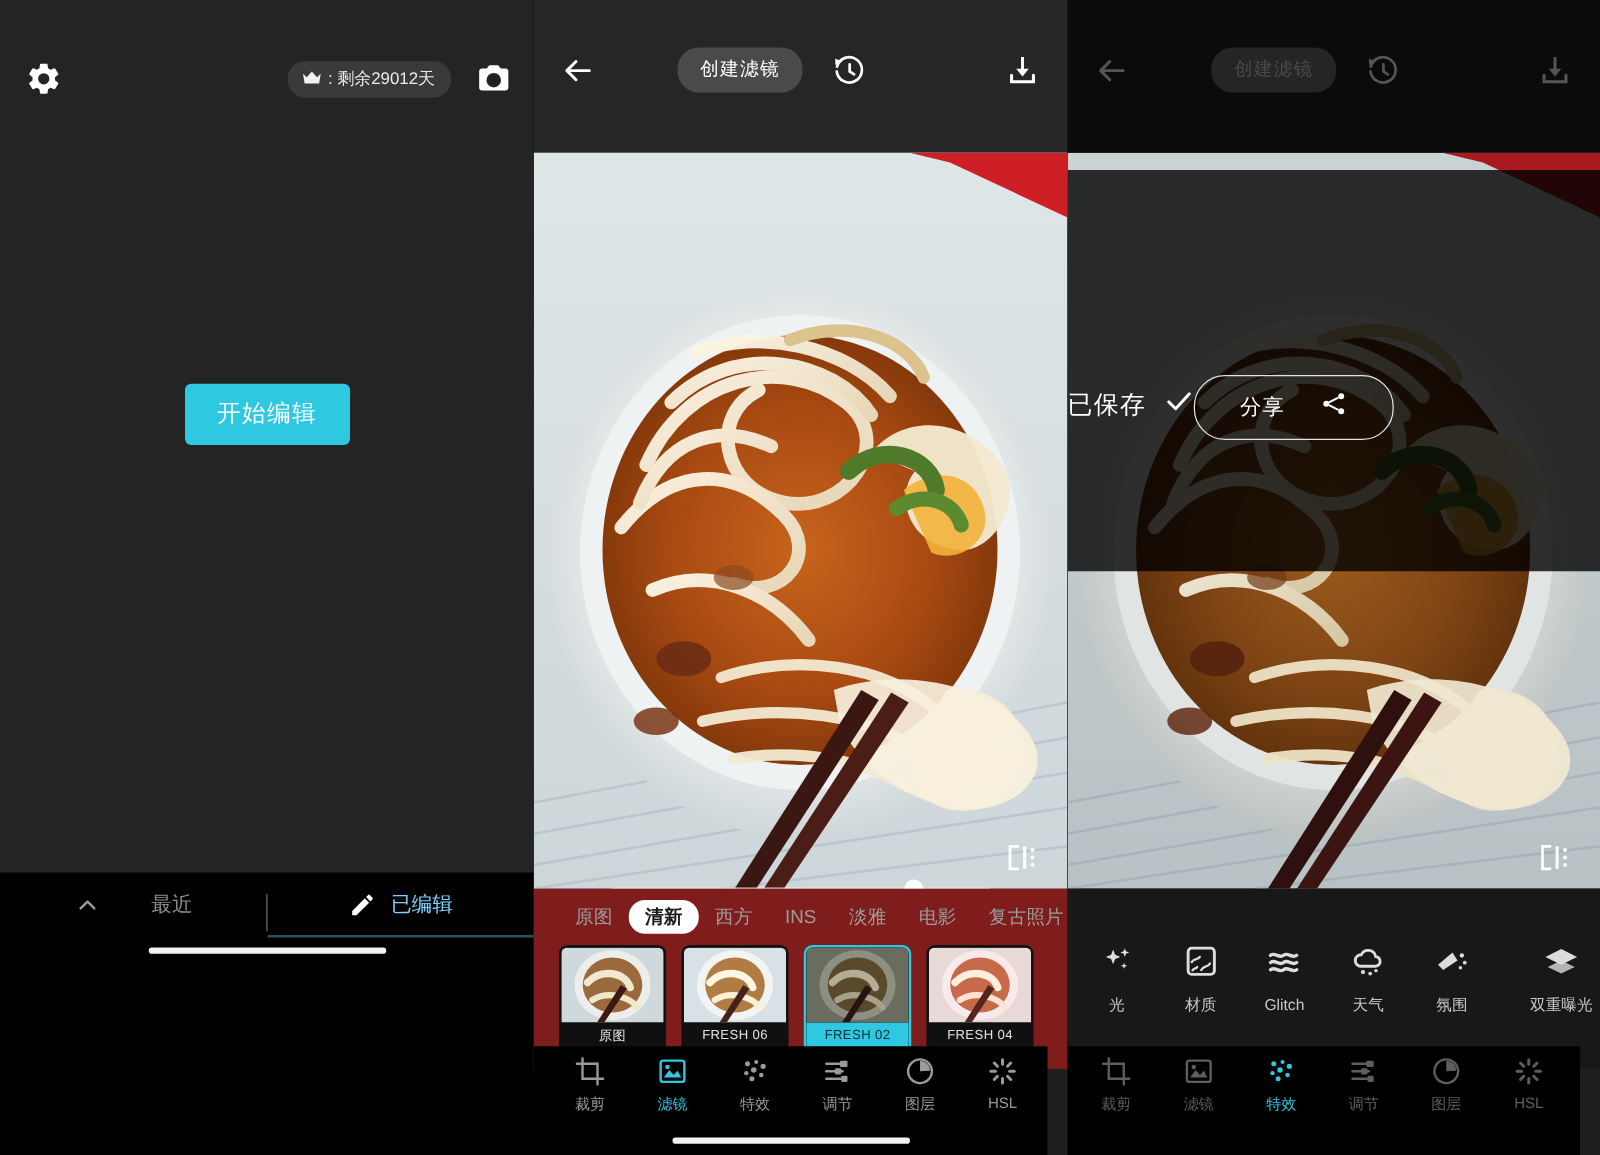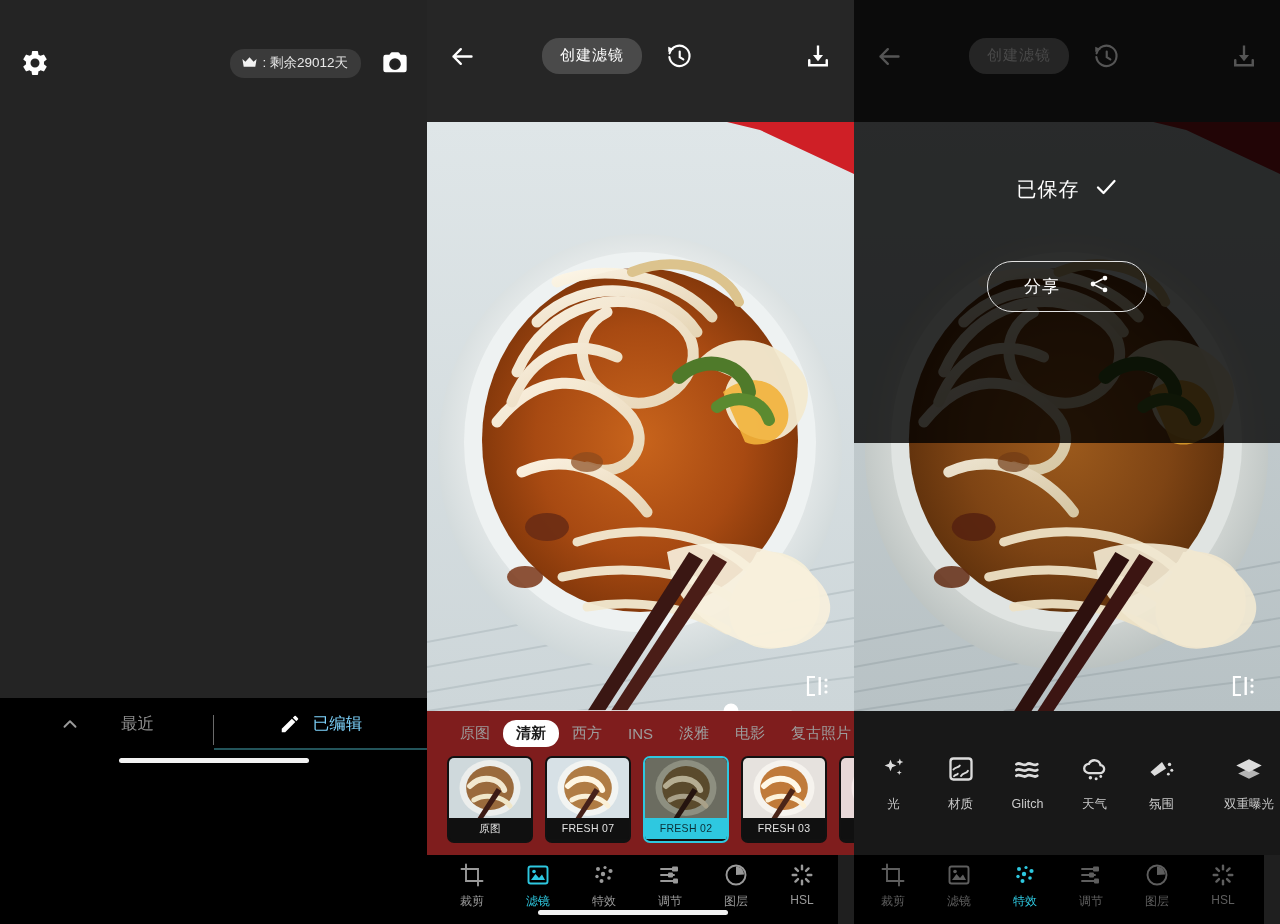--- a/index.html
+++ b/index.html
@@ -154,21 +154,21 @@
   .pm-thumb.active { border-color:#2ec8e0; }
   .pm-thumb-img { width:100%; height:60px; display:block; }
   .pm-thumb-label {
     text-align:center; font-size:10.5px; color:#e2e2e2;
     padding:4px 0 5px; background:#101010; letter-spacing:.3px;
     white-space:nowrap; overflow:hidden;
   }
   .pm-thumb.active .pm-thumb-label { background:#2ec8e0; color:#0b2f36; }
 
   .pm-bottombar, .pr-bottombar {
-    position:absolute; left:0; right:16px; bottom:0; height:69px;
+    position:absolute; left:0; right:16px; bottom:0; height:87px;
     background:#000; overflow:hidden;
   }
   .pm-tools {
     display:flex; align-items:flex-start; padding-top:6px;
     padding-left:12px; gap:0;
   }
   .pm-tool {
     width:66px; flex:0 0 66px;
     display:flex; flex-direction:column; align-items:center; gap:4px;
     cursor:pointer;
@@ -199,24 +199,24 @@
     padding:8px 18px 9px; border-radius:17px; cursor:pointer;
   }
   .pr-history { margin-left:24px; margin-top:-10px; cursor:pointer; display:flex; opacity:.30; }
   .pr-download { margin-left:auto; margin-top:-10px; cursor:pointer; display:flex; opacity:.30; }
 
   .pr-canvas {
     position:absolute; top:122px; left:0; right:0; height:589px;
     overflow:hidden;
   }
   .pr-dim {
-    position:absolute; top:0; left:0; right:0; height:321px;
+    position:absolute; top:14px; left:0; right:0; height:321px;
     background:rgba(0,0,0,.80);
     z-index:3;
-    display:flex; flex-direction:column; align-items:center;
+    display:flex; flex-direction:row; align-items:center;
   }
   .pr-saved-row {
     display:flex; align-items:center; gap:14px;
     margin-top:53px;
   }
   .pr-saved-title { color:#ffffff; font-size:20px; letter-spacing:1px; }
   .pr-saved-path {
     color:#b9b9b9; font-size:13px; margin-top:26px; letter-spacing:.2px;
   }
   .pr-share {
@@ -282,20 +282,21 @@
         <div class="cam-btn">
           <svg width="28" height="28" viewBox="0 0 24 24">
             <path fill="#ffffff" d="M20 5h-3.2l-1.3-1.8a1 1 0 0 0-.8-.4H9.3c-.32 0-.62.16-.8.4L7.2 5H4a2 2 0 0 0-2 2v11a2 2 0 0 0 2 2h16a2 2 0 0 0 2-2V7a2 2 0 0 0-2-2zm-8 13a5 5 0 1 1 0-10 5 5 0 0 1 0 10z"></path>
             <circle cx="12" cy="13" r="3" fill="#1f1f1f"></circle>
           </svg>
         </div>
       </div>
     </div>
 
     <div class="pl-empty">
+      <button class="pl-start-btn">开始编辑</button>
     </div>
 
     <div class="pl-bottom">
       <div class="pl-tab pl-tab-recent">
         <svg width="22" height="22" viewBox="0 0 24 24">
           <path fill="none" stroke="#9a9a9a" stroke-width="2.1" stroke-linecap="round" stroke-linejoin="round" d="M6 15l6-6 6 6"></path>
         </svg>
         <span class="pl-tab-label">最近</span>
       </div>
       <div class="pl-divider"></div>
@@ -440,43 +441,32 @@
         </div>
         <div class="pm-thumb">
           <svg class="pm-thumb-img" viewBox="0 0 86 60" preserveAspectRatio="none">
             <rect width="86" height="60" fill="#d7e1e6"></rect>
               <ellipse cx="43" cy="30" rx="32" ry="28" fill="#f2f4f2"></ellipse>
             <ellipse cx="43" cy="30" rx="25" ry="22" fill="#b07c44"></ellipse>
             <path d="M22 28 C34 16 54 20 58 32" stroke="#fff6e2" stroke-width="6" fill="none" stroke-linecap="round"></path>
             <path d="M26 42 C40 34 58 40 64 48" stroke="#faf0d8" stroke-width="5" fill="none" stroke-linecap="round"></path>
             <path d="M30 60 L50 30 L55 33 L36 60Z" fill="#46211a"></path>
           </svg>
-          <div class="pm-thumb-label">FRESH 07</div>
+          <div class="pm-thumb-label">FRESH 06</div>
         </div>
         <div class="pm-thumb active">
           <svg class="pm-thumb-img" viewBox="0 0 86 60" preserveAspectRatio="none">
             <rect width="86" height="60" fill="#6b6c60"></rect>
               <ellipse cx="43" cy="30" rx="32" ry="28" fill="#8d8f80"></ellipse>
             <ellipse cx="43" cy="30" rx="25" ry="22" fill="#5a4a2c"></ellipse>
             <path d="M22 28 C34 16 54 20 58 32" stroke="#b5ad92" stroke-width="6" fill="none" stroke-linecap="round"></path>
             <path d="M26 42 C40 34 58 40 64 48" stroke="#a8a088" stroke-width="5" fill="none" stroke-linecap="round"></path>
             <path d="M30 60 L50 30 L55 33 L36 60Z" fill="#25140f"></path>
           </svg>
           <div class="pm-thumb-label">FRESH 02</div>
-        </div>
-        <div class="pm-thumb">
-          <svg class="pm-thumb-img" viewBox="0 0 86 60" preserveAspectRatio="none">
-            <rect width="86" height="60" fill="#e6e2de"></rect>
-              <ellipse cx="43" cy="30" rx="32" ry="28" fill="#f6f3ee"></ellipse>
-            <ellipse cx="43" cy="30" rx="25" ry="22" fill="#c07a3a"></ellipse>
-            <path d="M22 28 C34 16 54 20 58 32" stroke="#fff8e8" stroke-width="6" fill="none" stroke-linecap="round"></path>
-            <path d="M26 42 C40 34 58 40 64 48" stroke="#fdf2da" stroke-width="5" fill="none" stroke-linecap="round"></path>
-            <path d="M30 60 L50 30 L55 33 L36 60Z" fill="#4a2418"></path>
-          </svg>
-          <div class="pm-thumb-label">FRESH 03</div>
         </div>
         <div class="pm-thumb">
           <svg class="pm-thumb-img" viewBox="0 0 86 60" preserveAspectRatio="none">
             <rect width="86" height="60" fill="#e8d8d8"></rect>
               <ellipse cx="43" cy="30" rx="32" ry="28" fill="#f7eaea"></ellipse>
             <ellipse cx="43" cy="30" rx="25" ry="22" fill="#c86a4a"></ellipse>
             <path d="M22 28 C34 16 54 20 58 32" stroke="#ffeede" stroke-width="6" fill="none" stroke-linecap="round"></path>
             <path d="M26 42 C40 34 58 40 64 48" stroke="#fde4d2" stroke-width="5" fill="none" stroke-linecap="round"></path>
             <path d="M30 60 L50 30 L55 33 L36 60Z" fill="#52261c"></path>
           </svg>

